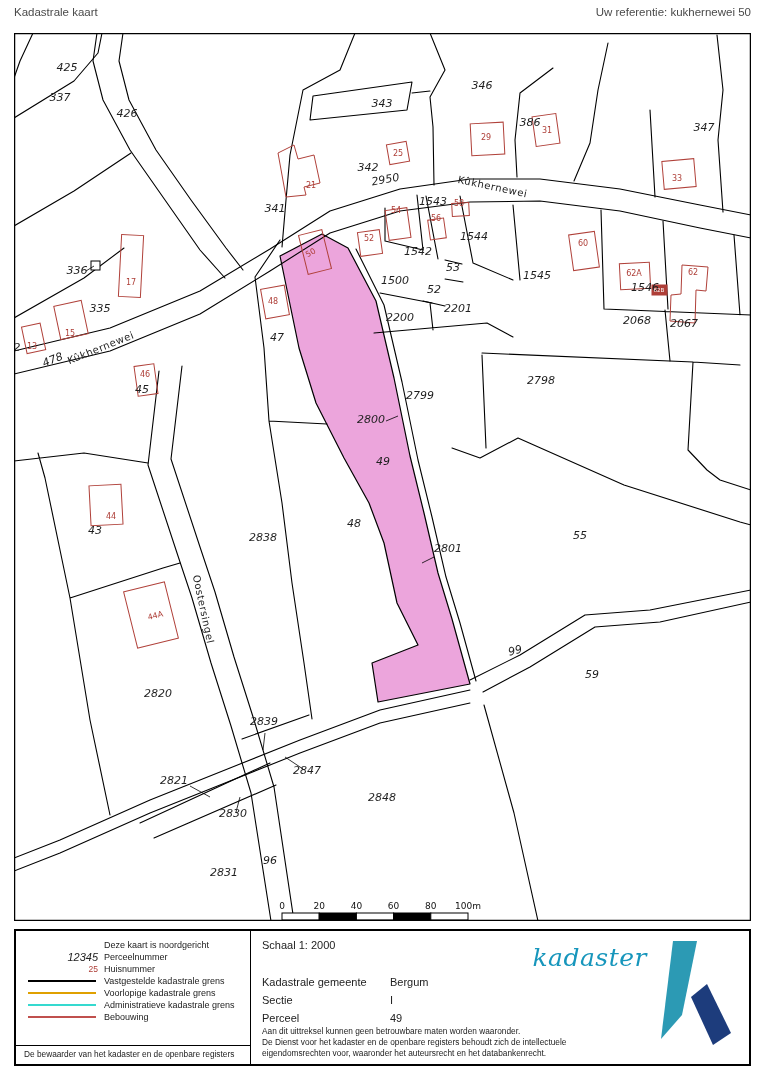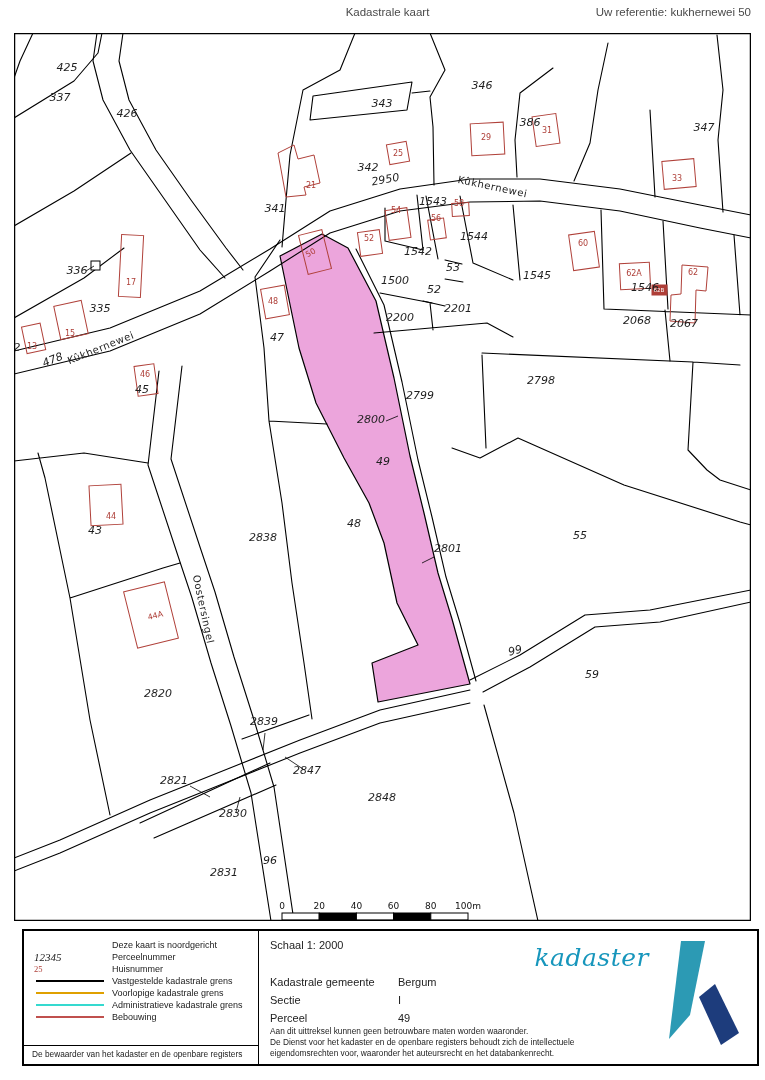--- a/index.html
+++ b/index.html
@@ -1,46 +1,46 @@
 <!DOCTYPE html>
 <html><head>
 <meta charset="utf-8">
 <style>
   html,body{margin:0;padding:0;background:#fff;}
   body{width:765px;height:1080px;position:relative;overflow:hidden;
        font-family:"Liberation Sans",sans-serif;color:#3c3c3c;}
-  .hdr{position:absolute;top:6px;left:24px;right:14px;font-size:11.5px;color:#4a4a4a;text-align:center;}
+  .hdr{position:absolute;top:6px;left:14px;right:14px;font-size:11.5px;color:#4a4a4a;}
   .hdr .ref{position:absolute;right:0;top:0;}
   .map-wrap{position:absolute;left:14px;top:33px;width:737px;height:888px;}
   svg .bnd{stroke:#000;stroke-width:1.1;fill:none;stroke-linejoin:round;stroke-linecap:round;}
   svg .ldr{stroke:#000;stroke-width:.8;fill:none;}
   svg .bld{stroke:#b0413a;stroke-width:1;fill:none;}
   svg .plabel{font:italic 11px "DejaVu Sans",sans-serif;fill:#1f1f1f;text-anchor:middle;}
   svg .hlabel{font:8px "DejaVu Sans",sans-serif;fill:#ae3f38;text-anchor:middle;}
   svg .hlabel.w{fill:#fff;font-size:5.5px;}
   svg .rlabel{font:10px "DejaVu Sans",sans-serif;fill:#222;text-anchor:middle;letter-spacing:.6px;}
   svg .tick{font:9px "DejaVu Sans",sans-serif;fill:#111;text-anchor:middle;}
-  .footer-box{position:absolute;left:22px;top:929px;width:737px;height:137px;
+  .footer-box{position:absolute;left:14px;top:929px;width:737px;height:137px;
       border:2px solid #000;background:#fff;box-sizing:border-box;font-size:9.5px;color:#222;padding-left:36px;}
   .vdiv{position:absolute;left:234px;top:0;bottom:0;width:1px;background:#000;}
   .legend{position:absolute;left:0;top:0;width:234px;}
   .lrow{position:relative;height:12px;line-height:12px;}
-  .lrow .sample{position:absolute;left:10px;width:72px;text-align:left;font-family:Liberation Serif, serif;}
+  .lrow .sample{position:absolute;left:10px;width:72px;text-align:right;}
   .lrow .sample.num{font-style:italic;font-size:11px;color:#222;}
   .lrow .sample.red{color:#ae3f38;font-size:8.5px;}
   .lrow .line{position:absolute;left:12px;top:5px;width:68px;height:0;border-top:2px solid #000;}
   .lrow .lab{position:absolute;left:88px;white-space:nowrap;font-size:9px;}
   .footnote{position:absolute;left:0;bottom:0;width:234px;box-sizing:border-box;
       border-top:1px solid #000;padding:3px 8px 4px 8px;font-size:8.3px;line-height:1.35;}
   .mid{position:absolute;left:246px;top:8px;width:300px;font-size:11px;color:#222;}
   .mid .schaal{margin-bottom:22px;}
   .frow{display:flex;height:18px;line-height:18px;}
   .frow .fl{width:128px;}
   .disclaimer{position:absolute;left:246px;bottom:5px;width:310px;font-size:8.3px;line-height:1.32;color:#222;}
-  .logo{position:absolute;right:14px;top:8px;display:flex;align-items:flex-start;gap:14px;}
+  .logo{position:absolute;right:14px;top:8px;display:flex;align-items:flex-start;gap:8px;}
   .logo .word{font-family:"DejaVu Serif",serif;font-style:italic;font-size:25px;color:#1796bc;margin-top:4px;letter-spacing:.5px;}
 </style>
 </head>
 <body>
 
 <div class="hdr">
   <span>Kadastrale kaart</span>
   <span class="ref">Uw referentie: kukhernewei 50</span>
 </div>
 

